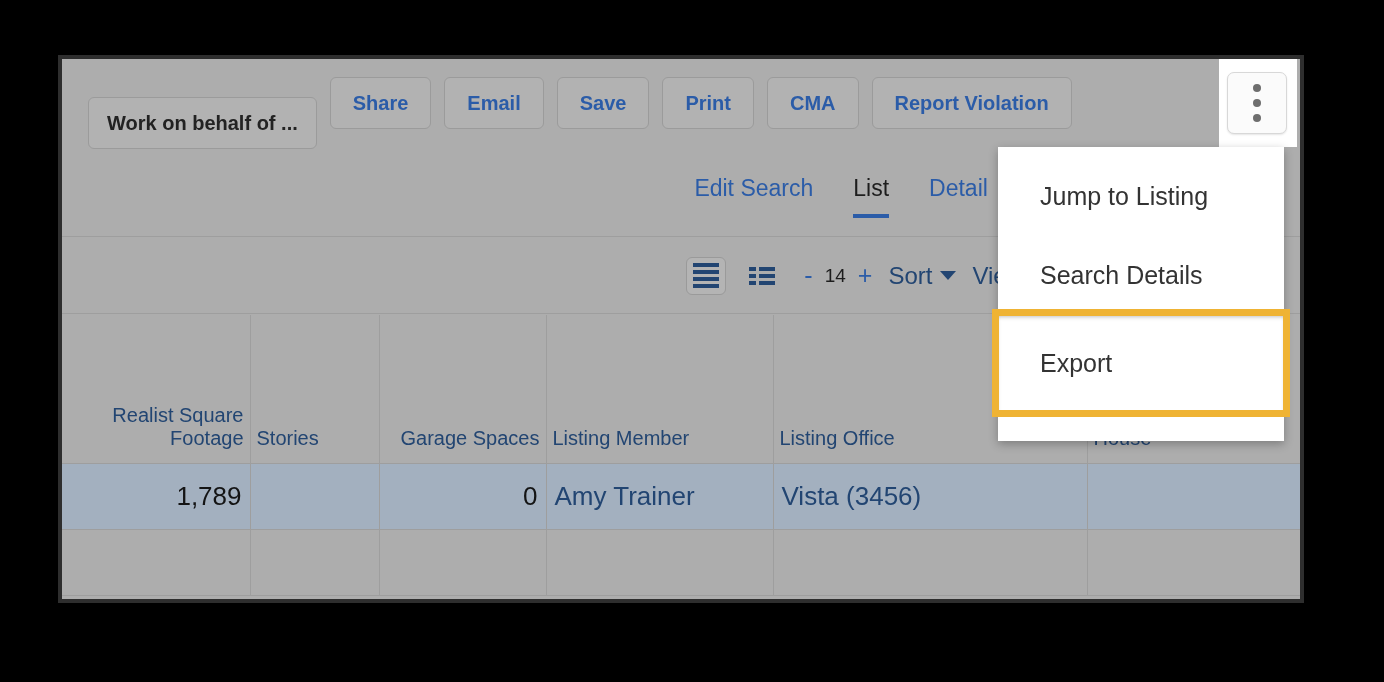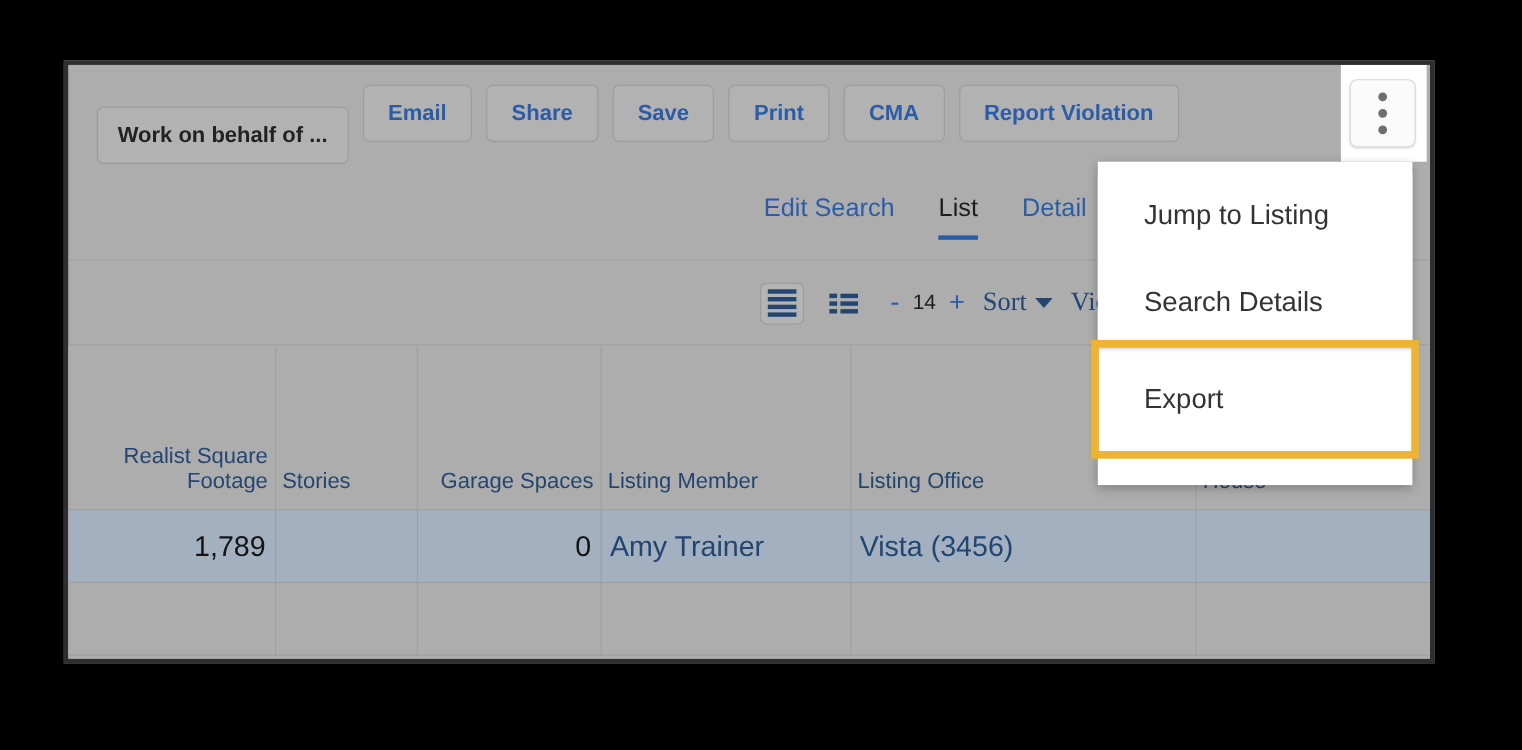--- a/index.html
+++ b/index.html
@@ -171,21 +171,20 @@
   .step-val { color: #1d1d1d; font-size: 19px; }
 
   .view-link {
     color: #224572;
     font-size: 24px;
     cursor: pointer;
     display: flex;
     align-items: center;
     gap: 8px;
     white-space: nowrap;
-    font-family: Liberation Serif, serif;
   }
   .caret {
     width: 0; height: 0;
     border-left: 8px solid transparent;
     border-right: 8px solid transparent;
     border-top: 9px solid #224572;
   }
 
   
   #table {
@@ -254,22 +253,22 @@
     box-shadow: inset 0 3px 5px -2px rgba(0,0,0,.35);
   }
 </style>
 </head>
 <body>
 
 <div id="app-frame">
 
   <div id="toolbar">
       <div class="tb-btn dark">Work on behalf of ...</div>
+      <div class="tb-btn">Share</div>
       <div class="tb-btn">Email</div>
-      <div class="tb-btn">Share</div>
       <div class="tb-btn">Save</div>
       <div class="tb-btn">Print</div>
       <div class="tb-btn">CMA</div>
       <div class="tb-btn">Report Violation</div>
     </div>
 
   <div id="kebab-strip"></div>
   <div id="kebab-btn">
     <i></i>
     <i></i>

